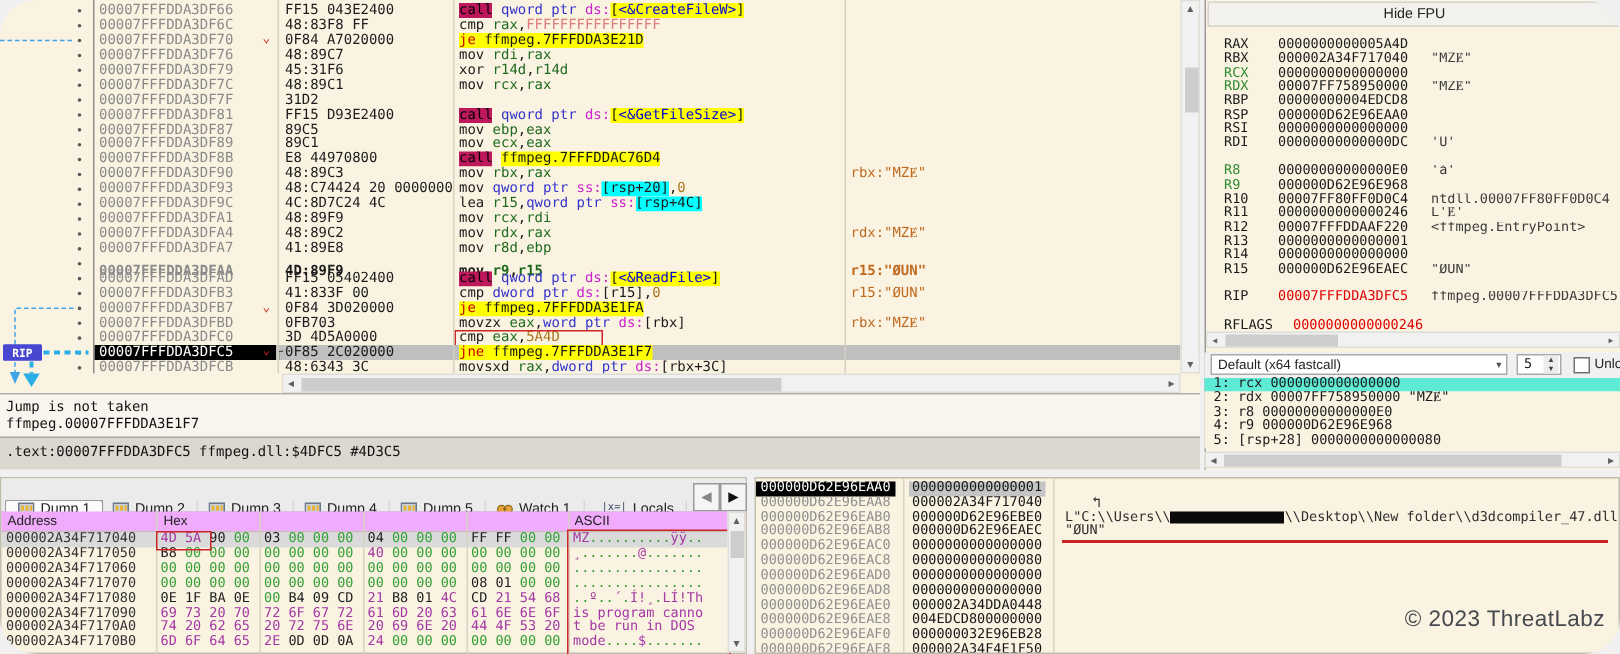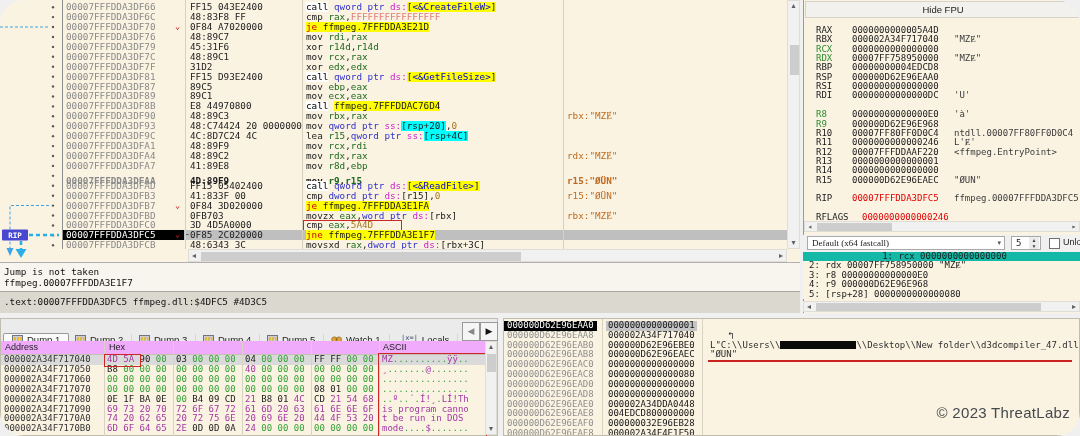--- a/index.html
+++ b/index.html
@@ -15,21 +15,21 @@
   .drow.sel{background:#bfbfbf;}
   .c-addr{position:absolute;left:4px;width:114px;color:#8a8a8a;overflow:hidden;}
   .sel .c-addr{left:1px;width:118px;background:#000;color:#fff;padding-left:3px;}
   .c-mark{position:absolute;left:113px;width:10px;color:#cc2222;font-size:8.5px;}
   .c-brk{position:absolute;left:121px;width:7px;color:#333;}
   .c-bytes{position:absolute;left:128px;width:112px;overflow:hidden;color:#1c1c1c;}
   .c-instr{position:absolute;left:244px;width:256px;overflow:hidden;}
   .c-cmt{position:absolute;left:505px;width:218px;overflow:hidden;color:#bf6a1f;}
   .t-mn{color:#1a1a1a}.t-reg{color:#1e6a1e}.t-ptr{color:#3333cc}.t-seg{color:#cc22cc}
   .t-imm{color:#ab7420}.t-immf{color:#e07c7c}.t-mem{color:#1a1a1a}
-  .t-callbg{background:#ffffff;color:#000}.t-jcc{background:#ffff00;color:#cc0000}
+  .t-callbg{background:#be185d;color:#000}.t-jcc{background:#ffff00;color:#cc0000}
   .t-tgt{background:#ffff00;color:#1a1a1a}.t-api{background:#ffff00;color:#0000dd}
   .t-membg{background:#00ffff;color:#1a1a1a}
   .redbox{position:absolute;border:1.5px solid #cc2626;pointer-events:none;}
   
   .sb{position:absolute;background:#f1f1f1;border:1px solid #e0ddd4;box-sizing:border-box;}
   .sb .thumb{position:absolute;background:#cdcdcd;}
   .sb .arr{position:absolute;color:#606060;font-size:8px;line-height:10px;text-align:center;background:#f1f1f1;}
   
   #infopane{position:absolute;left:0;top:262px;width:800px;height:29px;background:#f7f5ee;border-top:1px solid #b0b0b0;
             font-size:9.3px;color:#111;}
@@ -48,21 +48,21 @@
   #convrow{position:absolute;left:803px;top:235px;width:277px;height:17px;background:#f0f0f0;}
   #convbox{position:absolute;left:4px;top:1px;width:198px;height:14px;background:#fff;border:1px solid #a9a9a9;
            font-size:9px;line-height:13px;padding-left:4px;box-sizing:border-box;color:#222;}
   #convarrow{position:absolute;right:3px;top:0;font-size:7px;color:#555;line-height:13px;}
   #spinner{position:absolute;left:208px;top:1px;width:30px;height:14px;background:#fff;border:1px solid #a9a9a9;box-sizing:border-box;}
   #spinval{position:absolute;left:4px;font-size:9px;line-height:12px;color:#222;}
   .spinarr{position:absolute;right:1px;width:10px;height:6px;font-size:5px;color:#444;text-align:center;line-height:6px;background:#ececec;}
   #chk{position:absolute;left:246px;top:3px;width:9px;height:9px;background:#fff;border:1px solid #707070;}
   #chklbl{position:absolute;left:260px;top:2px;font-size:9px;color:#222;}
   .arow{position:absolute;left:803px;width:277px;height:9.4px;font-size:9px;line-height:9.4px;white-space:pre;color:#1a1a1a;padding-left:6px;box-sizing:border-box;background:#faf3e2;}
-  .arow.sel{background:#14b8a6;text-align:center;}
+  .arow.sel{background:#5eead4;}
   
   #bottom{position:absolute;left:0;top:318px;width:1080px;height:118px;background:#f0f0f0;}
   #dumppanel{position:absolute;left:0;top:0;width:498px;height:118px;background:#faf3e2;border:1px solid #c0bcae;box-sizing:border-box;}
   #tabs{position:absolute;left:0;top:0;width:496px;height:22px;background:#ebebeb;border-bottom:1px solid #b0b0b0;}
   .tab{position:absolute;top:2px;height:19px;display:flex;align-items:flex-start;gap:4px;padding:0 8px;font-size:9.5px;color:#222;border-right:1px solid #d6d6d6;margin-top:13px;}
   .tab.active{background:#fbfbfb;border:1px solid #9a9a9a;border-bottom:1px solid #fbfbfb;border-radius:2px 2px 0 0;top:1px;height:21px;box-sizing:border-box;}
   .navbtn{position:absolute;top:3px;width:16px;height:17px;border:1px solid #9a9a9a;background:#f5f5f5;text-align:center;font-size:9px;line-height:16px;}
   #dumphead{position:absolute;left:0;top:22px;width:496px;height:13px;background:#f0abfc;border-bottom:1px solid #c4c0b4;font-size:9px;color:#222;}
   #dumphead span{position:absolute;top:1px;}
   .hrow{position:absolute;left:0;width:486px;height:9.9px;font-size:9px;line-height:9.9px;white-space:pre;font-family:"DejaVu Sans Mono",monospace;}
@@ -90,21 +90,21 @@
 <div id="screen">
 
   <div id="disasm">
     <div id="rows">
         <div class="drow" style="top: 2.2px;"><span class="c-addr">00007FFFDDA3DF66</span><span class="c-bytes">FF15 043E2400</span><span class="c-instr"><span class="tok t-callbg">call</span><span class="tok t-mn"> </span><span class="tok t-ptr">qword ptr </span><span class="tok t-seg">ds:</span><span class="tok t-tgt">[</span><span class="tok t-api">&lt;&amp;CreateFileW&gt;</span><span class="tok t-tgt">]</span></span></div>
         <div class="drow" style="top: 12.12px;"><span class="c-addr">00007FFFDDA3DF6C</span><span class="c-bytes">48:83F8 FF</span><span class="c-instr"><span class="tok t-mn">cmp </span><span class="tok t-reg">rax</span><span class="tok t-mn">,</span><span class="tok t-immf">FFFFFFFFFFFFFFFF</span></span></div>
         <div class="drow" style="top: 22.04px;"><span class="c-addr">00007FFFDDA3DF70</span><span class="c-mark">⌄</span><span class="c-bytes">0F84 A7020000</span><span class="c-instr"><span class="tok t-jcc">je</span><span class="tok t-tgt"> ffmpeg.7FFFDDA3E21D</span></span></div>
         <div class="drow" style="top: 31.96px;"><span class="c-addr">00007FFFDDA3DF76</span><span class="c-bytes">48:89C7</span><span class="c-instr"><span class="tok t-mn">mov </span><span class="tok t-reg">rdi</span><span class="tok t-mn">,</span><span class="tok t-reg">rax</span></span></div>
         <div class="drow" style="top: 41.88px;"><span class="c-addr">00007FFFDDA3DF79</span><span class="c-bytes">45:31F6</span><span class="c-instr"><span class="tok t-mn">xor </span><span class="tok t-reg">r14d</span><span class="tok t-mn">,</span><span class="tok t-reg">r14d</span></span></div>
         <div class="drow" style="top: 51.8px;"><span class="c-addr">00007FFFDDA3DF7C</span><span class="c-bytes">48:89C1</span><span class="c-instr"><span class="tok t-mn">mov </span><span class="tok t-reg">rcx</span><span class="tok t-mn">,</span><span class="tok t-reg">rax</span></span></div>
-        <div class="drow" style="top: 61.72px;"><span class="c-addr">00007FFFDDA3DF7F</span><span class="c-bytes">31D2</span><span class="c-instr"><span class="tok t-mn">xor </span><span class="tok t-reg">edx</span><span class="tok t-mn">,</span><span class="tok t-reg">edx</span></span></div>
+        <div class="drow" style="top: 61.72px;"><span class="c-addr">00007FFFDDA3DF7F</span><span class="c-bytes">31D2</span></div>
         <div class="drow" style="top: 71.64px;"><span class="c-addr">00007FFFDDA3DF81</span><span class="c-bytes">FF15 D93E2400</span><span class="c-instr"><span class="tok t-callbg">call</span><span class="tok t-mn"> </span><span class="tok t-ptr">qword ptr </span><span class="tok t-seg">ds:</span><span class="tok t-tgt">[</span><span class="tok t-api">&lt;&amp;GetFileSize&gt;</span><span class="tok t-tgt">]</span></span></div>
         <div class="drow" style="top: 81.56px;"><span class="c-addr">00007FFFDDA3DF87</span><span class="c-bytes">89C5</span><span class="c-instr"><span class="tok t-mn">mov </span><span class="tok t-reg">ebp</span><span class="tok t-mn">,</span><span class="tok t-reg">eax</span></span></div>
         <div class="drow" style="top: 91.48px;"><span class="c-addr">00007FFFDDA3DF89</span><span class="c-bytes">89C1</span><span class="c-instr"><span class="tok t-mn">mov </span><span class="tok t-reg">ecx</span><span class="tok t-mn">,</span><span class="tok t-reg">eax</span></span></div>
         <div class="drow" style="top: 101.4px; padding-left: 40px;"><span class="c-addr">00007FFFDDA3DF8B</span><span class="c-bytes">E8 44970800</span><span class="c-instr"><span class="tok t-callbg">call</span><span class="tok t-mn"> </span><span class="tok t-tgt">ffmpeg.7FFFDDAC76D4</span></span></div>
         <div class="drow" style="top: 111.32px;"><span class="c-addr">00007FFFDDA3DF90</span><span class="c-bytes">48:89C3</span><span class="c-instr"><span class="tok t-mn">mov </span><span class="tok t-reg">rbx</span><span class="tok t-mn">,</span><span class="tok t-reg">rax</span></span><span class="c-cmt">rbx:"MZɆ"</span></div>
         <div class="drow" style="top: 121.24px;"><span class="c-addr">00007FFFDDA3DF93</span><span class="c-bytes">48:C74424 20 00000000</span><span class="c-instr"><span class="tok t-mn">mov </span><span class="tok t-ptr">qword ptr </span><span class="tok t-seg">ss:</span><span class="tok t-membg">[rsp+20]</span><span class="tok t-mn">,</span><span class="tok t-imm">0</span></span></div>
         <div class="drow" style="top: 131.16px;"><span class="c-addr">00007FFFDDA3DF9C</span><span class="c-bytes">4C:8D7C24 4C</span><span class="c-instr"><span class="tok t-mn">lea </span><span class="tok t-reg">r15</span><span class="tok t-mn">,</span><span class="tok t-ptr">qword ptr </span><span class="tok t-seg">ss:</span><span class="tok t-membg">[rsp+4C]</span></span></div>
         <div class="drow" style="top: 141.08px;"><span class="c-addr">00007FFFDDA3DFA1</span><span class="c-bytes">48:89F9</span><span class="c-instr"><span class="tok t-mn">mov </span><span class="tok t-reg">rcx</span><span class="tok t-mn">,</span><span class="tok t-reg">rdi</span></span></div>
         <div class="drow" style="top: 151px;"><span class="c-addr">00007FFFDDA3DFA4</span><span class="c-bytes">48:89C2</span><span class="c-instr"><span class="tok t-mn">mov </span><span class="tok t-reg">rdx</span><span class="tok t-mn">,</span><span class="tok t-reg">rax</span></span><span class="c-cmt">rdx:"MZɆ"</span></div>
         <div class="drow" style="top: 160.92px;"><span class="c-addr">00007FFFDDA3DFA7</span><span class="c-bytes">41:89E8</span><span class="c-instr"><span class="tok t-mn">mov </span><span class="tok t-reg">r8d</span><span class="tok t-mn">,</span><span class="tok t-reg">ebp</span></span></div>
@@ -204,21 +204,21 @@
       </div>
     <div id="regscroll">
         <div class="sb" style="left: 0px; top: 221px; width: 276px; height: 11px;">
           <div class="arr" style="left: 0px; top: 0px; width: 10px; height: 9px;">◂</div>
           <div class="thumb" style="left: 12px; top: 1px; width: 75px; height: 8px;"></div>
           <div class="arr" style="right: 0px; top: 0px; width: 10px; height: 9px;">▸</div>
         </div>
       </div>
   </div>
   <div id="convrow">
-    <div id="convbox" style="font-family:Liberation Serif, serif">
+    <div id="convbox" style="font-family:Liberation Sans, sans-serif">
       <span>Default (x64 fastcall)</span>
       <span id="convarrow">▾</span>
     </div>
     <div id="spinner">
       <span id="spinval" class="mono">5</span>
       <div class="spinarr" style="top:0">▲</div>
       <div class="spinarr" style="bottom:0">▼</div>
     </div>
     <div id="chk"></div>
     <div id="chklbl" style="font-family:'Liberation Sans',sans-serif">Unlocked</div>

